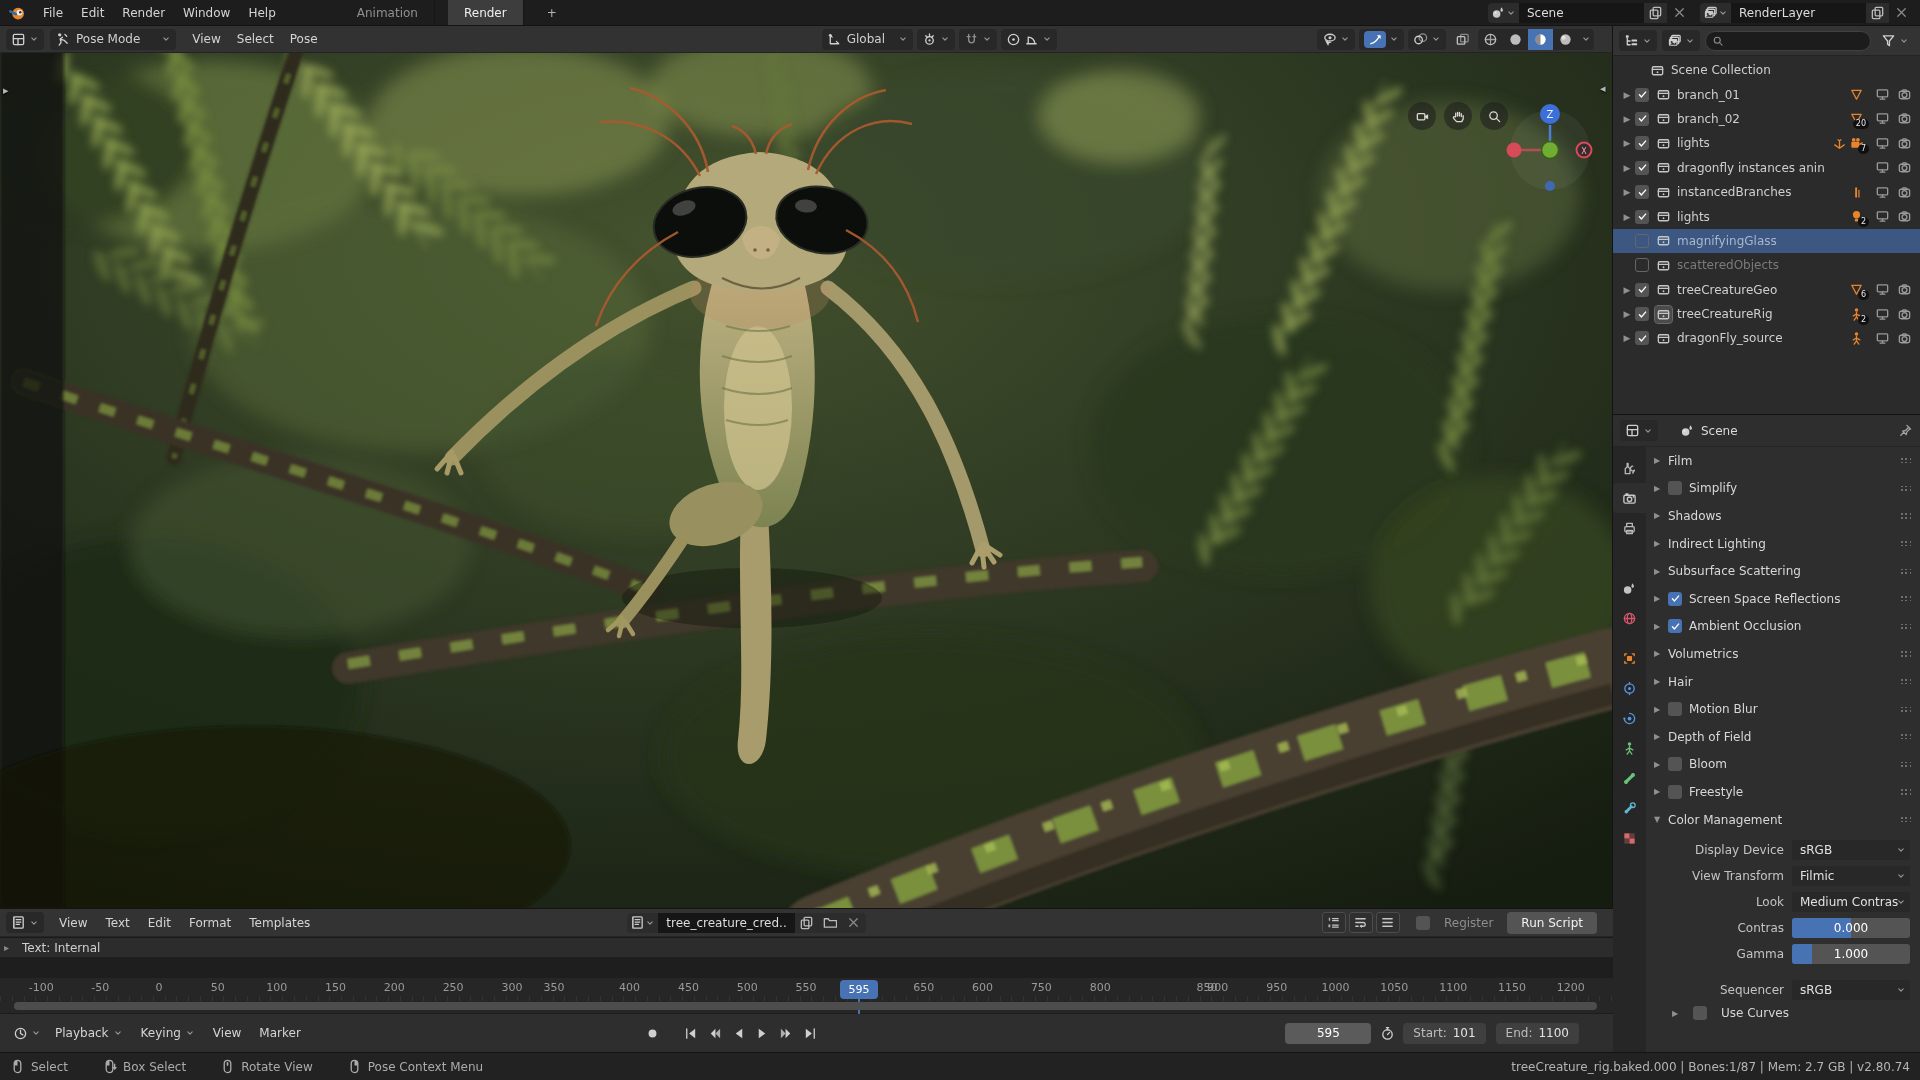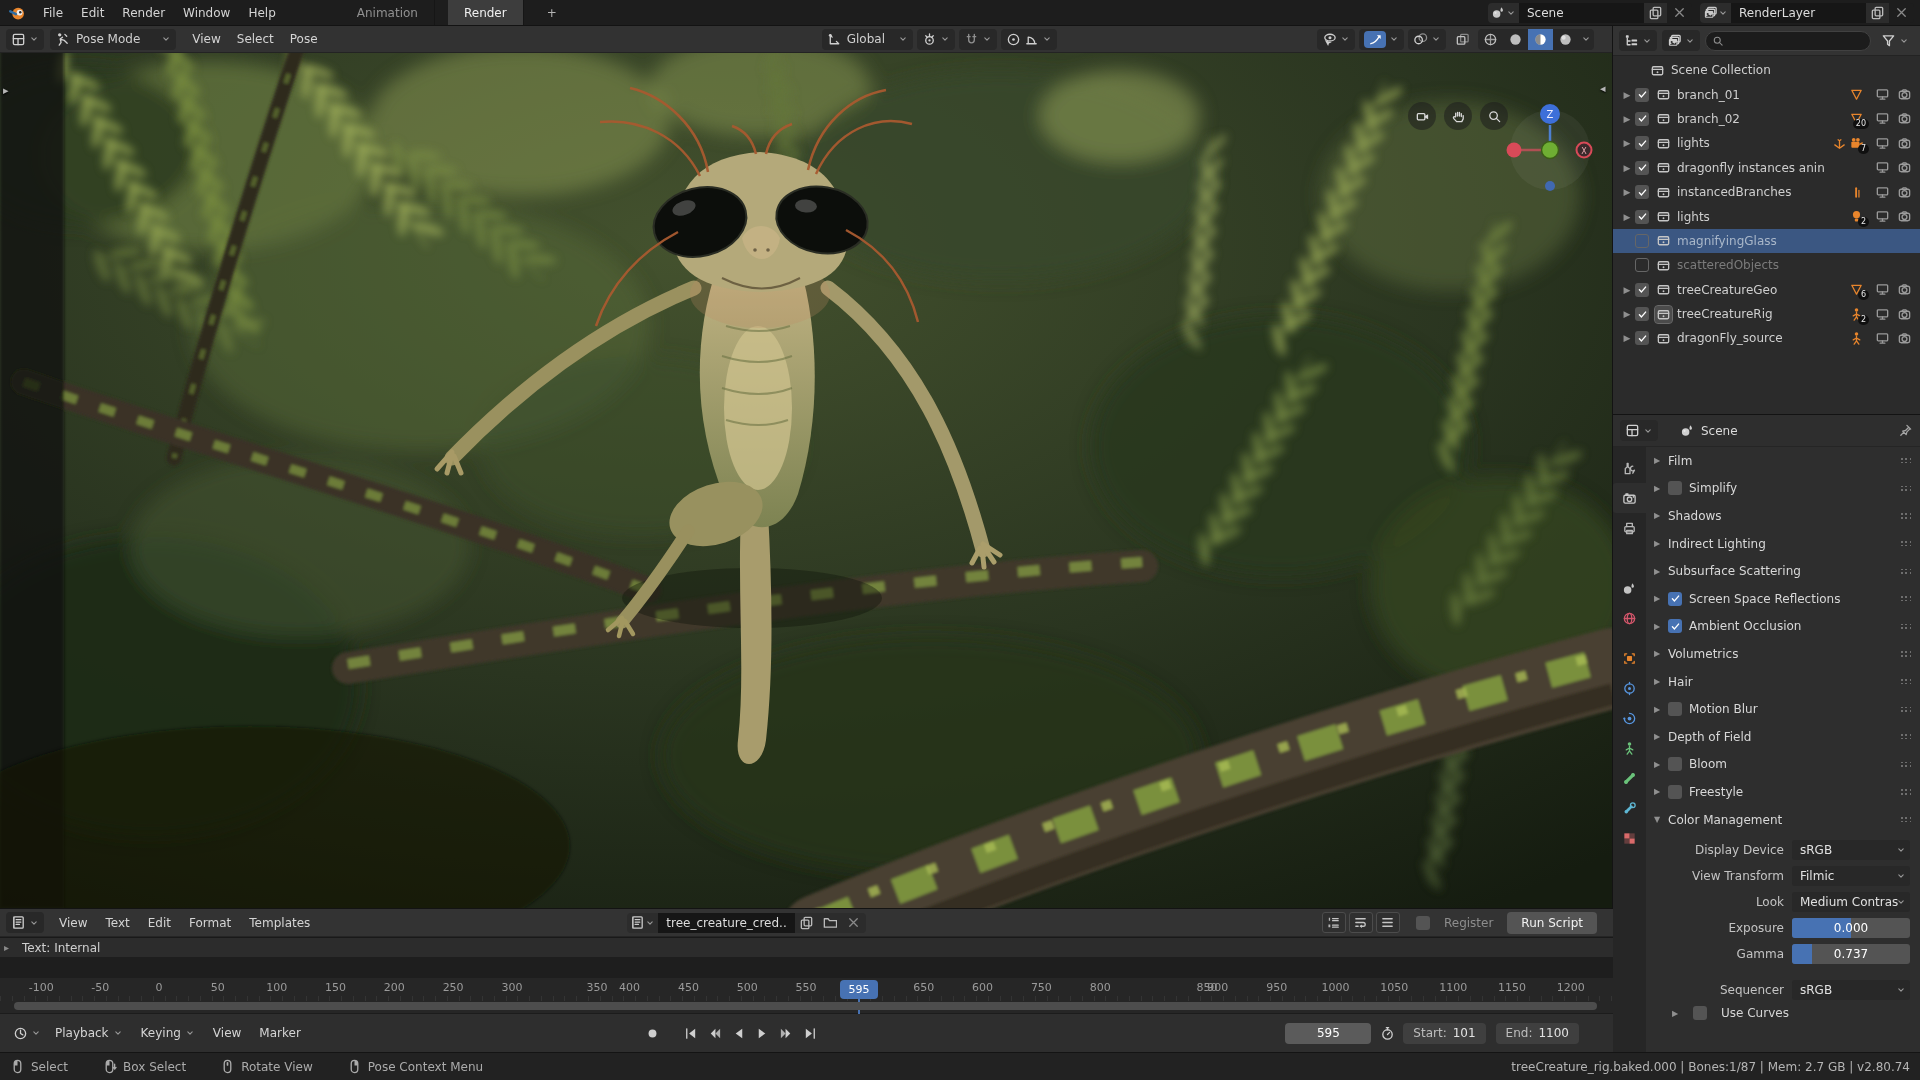--- a/index.html
+++ b/index.html
@@ -1485,31 +1485,31 @@
             <span class="cm-field cm-select">
               <span style="overflow: hidden; white-space: nowrap; max-width: 100px;">Medium Contras</span>
               <span class="chev">
                 <svg class="ic" viewBox="0 0 16 16" style="width:10px;height:10px">
                   <path class="s" d="M4.5 6.2 8 9.7l3.5-3.5"></path>
                 </svg>
               </span>
             </span>
           </div>
           <div class="cm-row">
-            <span class="cm-label">Exposure</span>
+            <span class="cm-label">Contras</span>
             <span class="cm-field cm-slider">
               <span class="cm-fill" style="width: 50%;"></span>
               <span class="cm-val">0.000</span>
             </span>
           </div>
           <div class="cm-row">
             <span class="cm-label">Gamma</span>
             <span class="cm-field cm-slider">
               <span class="cm-fill" style="width: 17%;"></span>
-              <span class="cm-val">0.737</span>
+              <span class="cm-val">1.000</span>
             </span>
           </div>
           <div class="cm-spacer"></div>
           <div class="cm-row">
             <span class="cm-label">Sequencer</span>
             <span class="cm-field cm-select">
               <span style="overflow: hidden; white-space: nowrap; max-width: 100px;">sRGB</span>
               <span class="chev">
                 <svg class="ic" viewBox="0 0 16 16" style="width:10px;height:10px">
                   <path class="s" d="M4.5 6.2 8 9.7l3.5-3.5"></path>
@@ -1630,21 +1630,21 @@
       <div id="tl-ticks">
           <span class="tick" style="left: 41.35px;">-100</span>
           <span class="tick" style="left: 100.175px;">-50</span>
           <span class="tick" style="left: 159px;">0</span>
           <span class="tick" style="left: 217.825px;">50</span>
           <span class="tick" style="left: 276.65px;">100</span>
           <span class="tick" style="left: 335.475px;">150</span>
           <span class="tick" style="left: 394.3px;">200</span>
           <span class="tick" style="left: 453.125px;">250</span>
           <span class="tick" style="left: 511.95px;">300</span>
-          <span class="tick" style="left: 597px;">350</span>
+          <span class="tick" style="left: 554px;">350</span>
           <span class="tick" style="left: 629.6px;">400</span>
           <span class="tick" style="left: 688.425px;">450</span>
           <span class="tick" style="left: 747.25px;">500</span>
           <span class="tick" style="left: 806.075px;">550</span>
           <span class="tick" style="left: 923.725px;">650</span>
           <span class="tick" style="left: 982.55px;">600</span>
           <span class="tick" style="left: 1041.38px;">750</span>
           <span class="tick" style="left: 1100.2px;">800</span>
           <span class="tick" style="left: 1207px;">850</span>
           <span class="tick" style="left: 1217.85px;">900</span>

